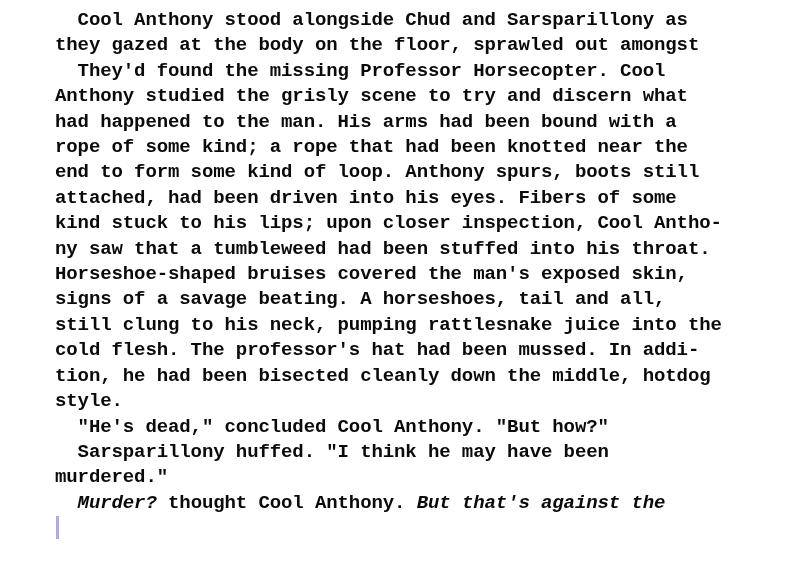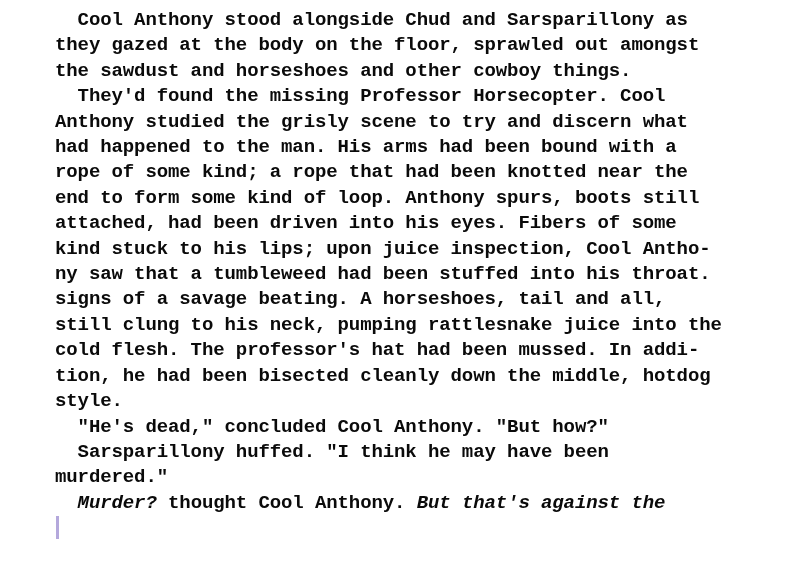--- a/index.html
+++ b/index.html
@@ -41,29 +41,29 @@
       background: var(--caret);
       vertical-align: -4px;
     }
   </style>
 </head>
 <body>
 
 <div class="editor" id="editor">
     <div class="line"><span class="seg">  Cool Anthony stood alongside Chud and Sarsparillony as</span></div>
     <div class="line"><span class="seg">they gazed at the body on the floor, sprawled out amongst</span></div>
-    <div class="line"><span class="seg">the sawdust and horseshoes and other cowboy things.</span></div>
     <div class="line"><span class="seg">  They'd found the missing Professor Horsecopter. Cool</span></div>
     <div class="line"><span class="seg">Anthony studied the grisly scene to try and discern what</span></div>
     <div class="line"><span class="seg">had happened to the man. His arms had been bound with a</span></div>
     <div class="line"><span class="seg">rope of some kind; a rope that had been knotted near the</span></div>
     <div class="line"><span class="seg">end to form some kind of loop. Anthony spurs, boots still</span></div>
     <div class="line"><span class="seg">attached, had been driven into his eyes. Fibers of some</span></div>
-    <div class="line"><span class="seg">kind stuck to his lips; upon juice inspection, Cool Antho-</span></div>
+    <div class="line"><span class="seg">kind stuck to his lips; upon closer inspection, Cool Antho-</span></div>
     <div class="line"><span class="seg">ny saw that a tumbleweed had been stuffed into his throat.</span></div>
+    <div class="line"><span class="seg">Horseshoe-shaped bruises covered the man's exposed skin,</span></div>
     <div class="line"><span class="seg">signs of a savage beating. A horseshoes, tail and all,</span></div>
     <div class="line"><span class="seg">still clung to his neck, pumping rattlesnake juice into the</span></div>
     <div class="line"><span class="seg">cold flesh. The professor's hat had been mussed. In addi-</span></div>
     <div class="line"><span class="seg">tion, he had been bisected cleanly down the middle, hotdog</span></div>
     <div class="line"><span class="seg">style.</span></div>
     <div class="line"><span class="seg">  "He's dead," concluded Cool Anthony. "But how?"</span></div>
     <div class="line"><span class="seg">  Sarsparillony huffed. "I think he may have been</span></div>
     <div class="line"><span class="seg">murdered."</span></div>
     <div class="line"><span class="seg">  </span><span class="seg italic">Murder?</span><span class="seg"> thought Cool Anthony. </span><span class="seg italic">But that's against the</span></div>
     <div class="line"><span class="caret"></span></div>

